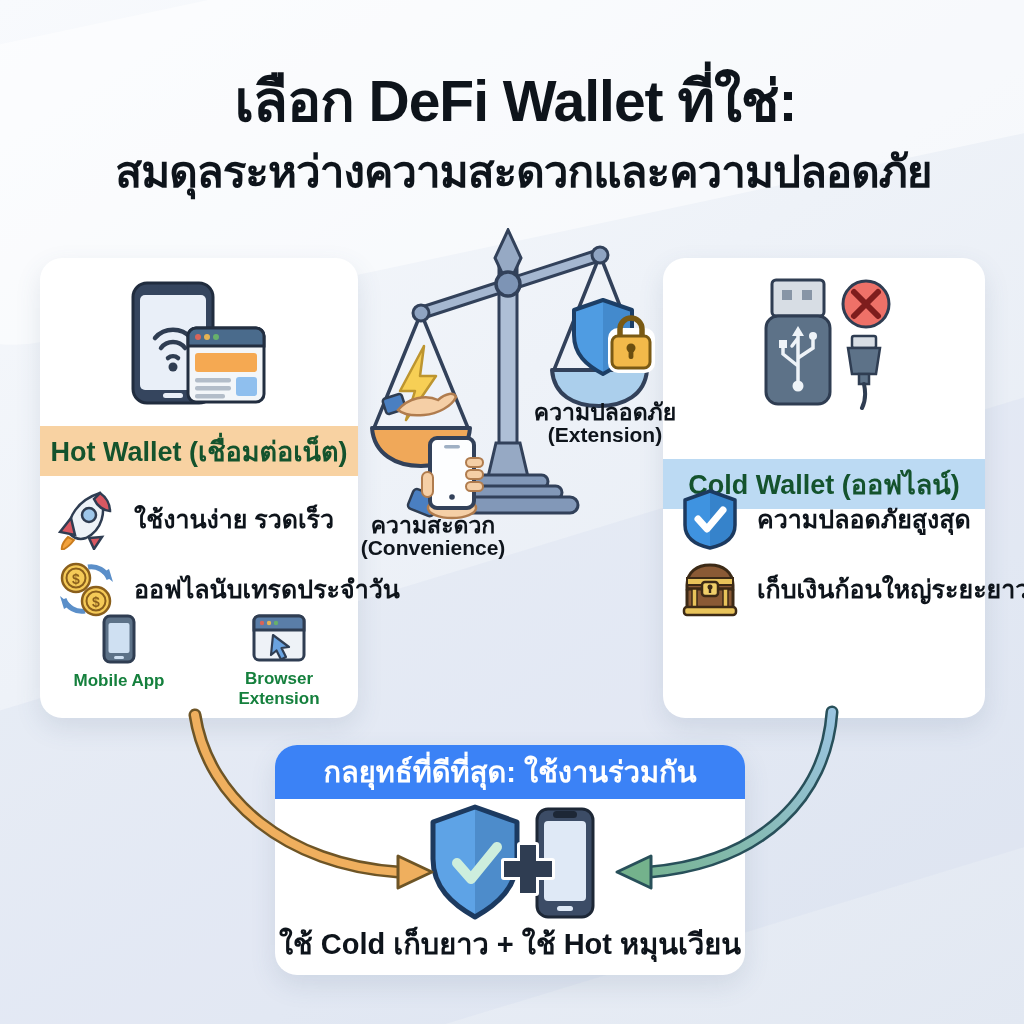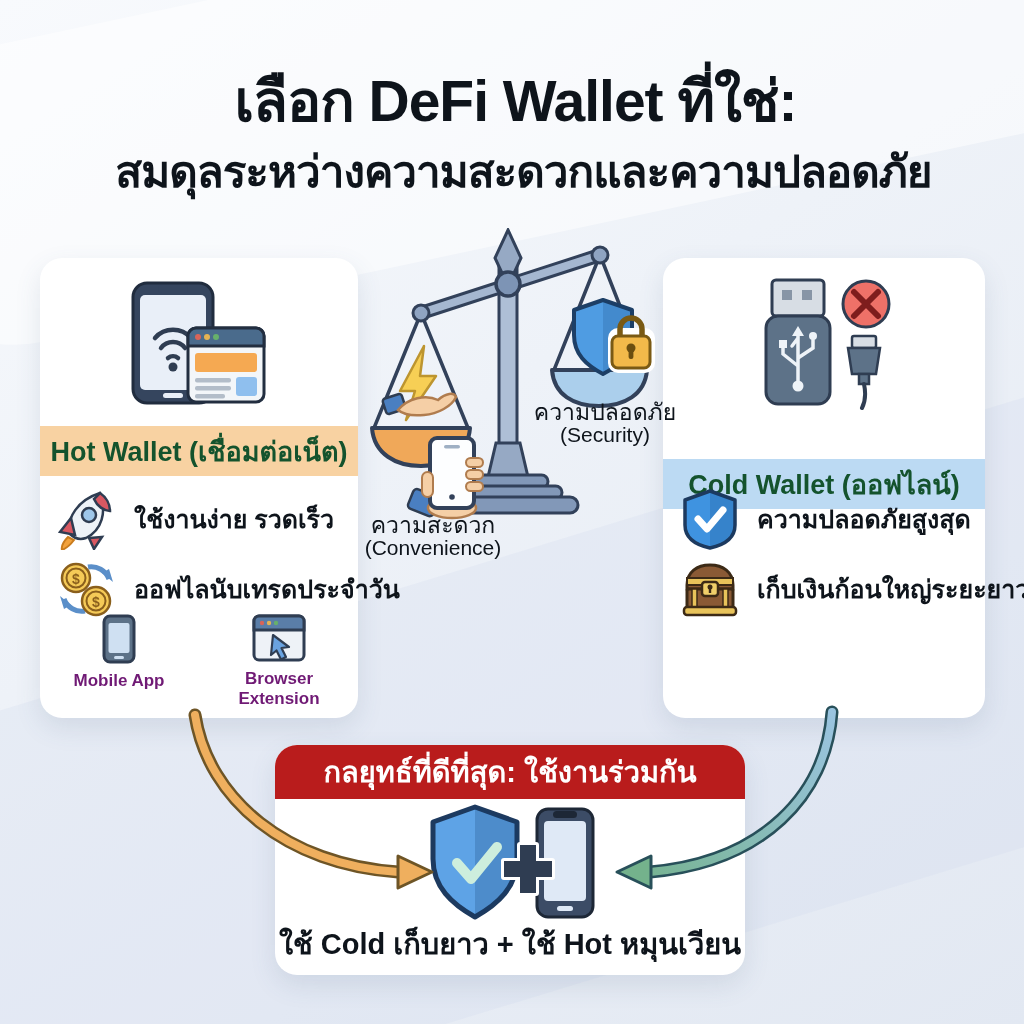--- a/index.html
+++ b/index.html
@@ -32,24 +32,24 @@
   .hot-cluster{left:90px;top:22px;}
   .cold-cluster{left:95px;top:20px;}
 
   .feature{position:absolute;left:18px;display:flex;align-items:center;gap:18px;}
   .feature .ficon{width:58px;height:62px;flex:0 0 58px;display:flex;align-items:center;justify-content:center;}
   .feature .ftext{font-size:25px;font-weight:800;white-space:nowrap;}
   .row1{top:230px;} .row2{top:300px;}
 
   .platforms{position:absolute;left:0;right:0;top:356px;display:flex;justify-content:center;gap:50px;}
   .platform{display:flex;flex-direction:column;align-items:center;width:110px;}
-  .platform .plabel{font-size:17px;font-weight:700;line-height:1.15;margin-top:7px;text-align:center;color:#701a75;}
+  .platform .plabel{font-size:17px;font-weight:700;line-height:1.15;margin-top:7px;text-align:center;color:#15803d;}
 
   .scale-svg{position:absolute;left:368px;top:228px;}
-  .scale-label{position:absolute;text-align:center;font-weight:400;width:220px;}
+  .scale-label{position:absolute;text-align:center;font-weight:700;width:220px;}
   .lbl-security{left:495px;top:394px;font-size:23px;}
   .lbl-security-sub{left:495px;top:423px;font-size:21px;}
   .lbl-convenience{left:323px;top:507px;font-size:23px;}
   .lbl-convenience-sub{left:323px;top:536px;font-size:21px;}
 
   .card.strategy{left:275px;top:745px;width:470px;height:230px;}
   .strategy-header{position:absolute;left:0;right:0;top:0;height:54px;
         border-radius:22px 22px 0 0;background:#3FA169;color:#ffffff;
         display:flex;align-items:center;justify-content:center;
         font-size:29px;font-weight:800;}
@@ -246,26 +246,26 @@
       <rect x="76" y="217" width="16" height="3.5" rx="1.75" fill="#9fb0c4"></rect>
       <circle cx="84" cy="269" r="2.8" fill="#32415a"></circle>
       <rect x="98" y="230" width="17" height="9" rx="4.5" fill="#f5cfa6" stroke="#b07c4e" stroke-width="2"></rect>
       <rect x="98" y="242" width="17" height="9" rx="4.5" fill="#f5cfa6" stroke="#b07c4e" stroke-width="2"></rect>
       <rect x="98" y="254" width="17" height="9" rx="4.5" fill="#f5cfa6" stroke="#b07c4e" stroke-width="2"></rect>
       <rect x="54" y="244" width="11" height="25" rx="5.5" fill="#f5cfa6" stroke="#b07c4e" stroke-width="2"></rect>
     </g>
   </svg>
 
   <div class="scale-label lbl-security">ความปลอดภัย</div>
-  <div class="scale-label lbl-security-sub">(Security)</div>
+  <div class="scale-label lbl-security-sub">(Extension)</div>
   <div class="scale-label lbl-convenience">ความสะดวก</div>
   <div class="scale-label lbl-convenience-sub">(Convenience)</div>
 
   <div class="card strategy">
-    <div class="strategy-header" style="background: #b91c1c;">กลยุทธ์ที่ดีที่สุด: ใช้งานร่วมกัน</div>
+    <div class="strategy-header" style="background: #3b82f6;">กลยุทธ์ที่ดีที่สุด: ใช้งานร่วมกัน</div>
     <svg class="combo" width="170" height="120" viewBox="0 0 170 120">
       <path d="M48,4 L90,19 V56 C90,84 71,101 48,114 C25,101 6,84 6,56 V19 Z" fill="#5ea3e6" stroke="#1d3a5f" stroke-width="5" stroke-linejoin="round"></path>
       <path d="M48,4 L90,19 V56 C90,84 71,101 48,114 Z" fill="rgba(18,60,110,0.22)"></path>
       <path d="M30,60 L44,76 L70,44" stroke="#cdeedd" stroke-width="10" fill="none" stroke-linecap="round" stroke-linejoin="round"></path>
       <g>
         <rect x="110" y="6" width="56" height="108" rx="11" fill="#3c4c66" stroke="#1d2736" stroke-width="3"></rect>
         <rect x="117" y="18" width="42" height="80" rx="4" fill="#dfe9f6"></rect>
         <rect x="126" y="8" width="24" height="7" rx="3.5" fill="#1d2736"></rect>
         <rect x="130" y="103" width="16" height="5" rx="2.5" fill="#dfe9f6"></rect>
       </g>

